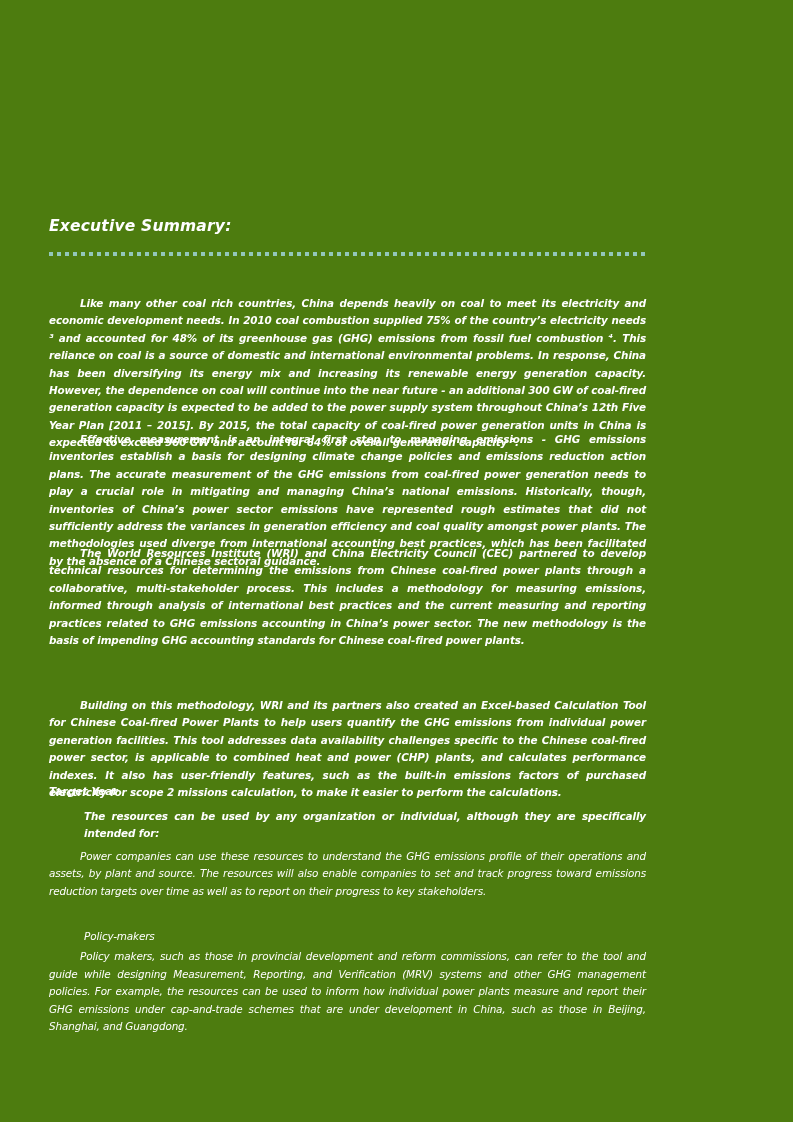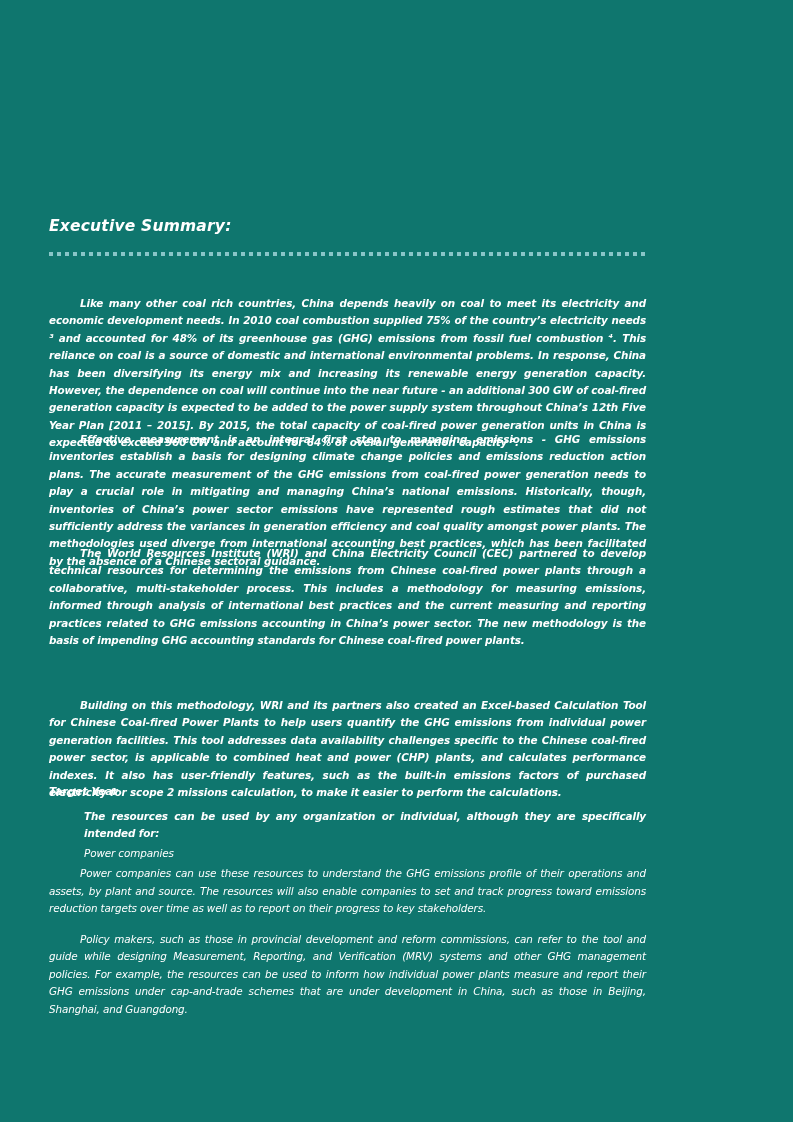--- a/index.html
+++ b/index.html
@@ -11,21 +11,21 @@
     height: 1122px;
     background: #0a939c;
     font-family: "DejaVu Sans", sans-serif;
     overflow: hidden;
   }
 
   .page {
     position: relative;
     width: 793px;
     height: 1122px;
-    background: #0f766e;
+    background: #4d7c0f;
     box-sizing: border-box;
   }
 
   
   .section-heading {
     position: absolute;
     left: 49px;
     top: 207px;
     color: #ffffff;
     font-family: "DejaVu Sans", sans-serif;
@@ -153,21 +153,21 @@
     <p class="last"><span>Building on this methodology, WRI and its partners also created an Excel-based Calculation Tool for Chinese Coal-fired Power Plants to help users quantify the GHG emissions from individual power generation facilities. This tool addresses data availability challenges specific to the Chinese coal-fired power sector, is applicable to combined heat and power (CHP) plants, and calculates performance indexes. It also has user-friendly features, such as the built-in emissions factors of purchased electricity for scope 2 missions calculation, to make it easier to perform the calculations.</span></p>
   </div>
 
   <h2 class="subsection-heading" style="top:776px;">Target Year</h2>
 
   <div class="indented-block" style="top:808px;">
     <p class="lead">The resources can be used by any organization or individual, although they are specifically intended for:</p>
   </div>
 
   <div class="group-block" style="top:845px;">
-    <p class="group-title">Power companies</p>
     <p class="group-body">Power companies can use these resources to understand the GHG emissions profile of their operations and assets, by plant and source. The resources will also enable companies to set and track progress toward emissions reduction targets over time as well as to report on their progress to key stakeholders.</p>
   </div>
 
   <div class="group-block" style="top:928px;">
+    <p class="group-title">Policy-makers</p>
     <p class="group-body">Policy makers, such as those in provincial development and reform commissions, can refer to the tool and guide while designing Measurement, Reporting, and Verification (MRV) systems and other GHG management policies. For example, the resources can be used to inform how individual power plants measure and report their GHG emissions under cap-and-trade schemes that are under development in China, such as those in Beijing, Shanghai, and Guangdong.</p>
   </div>
 
 </div>
 
 </body></html>

